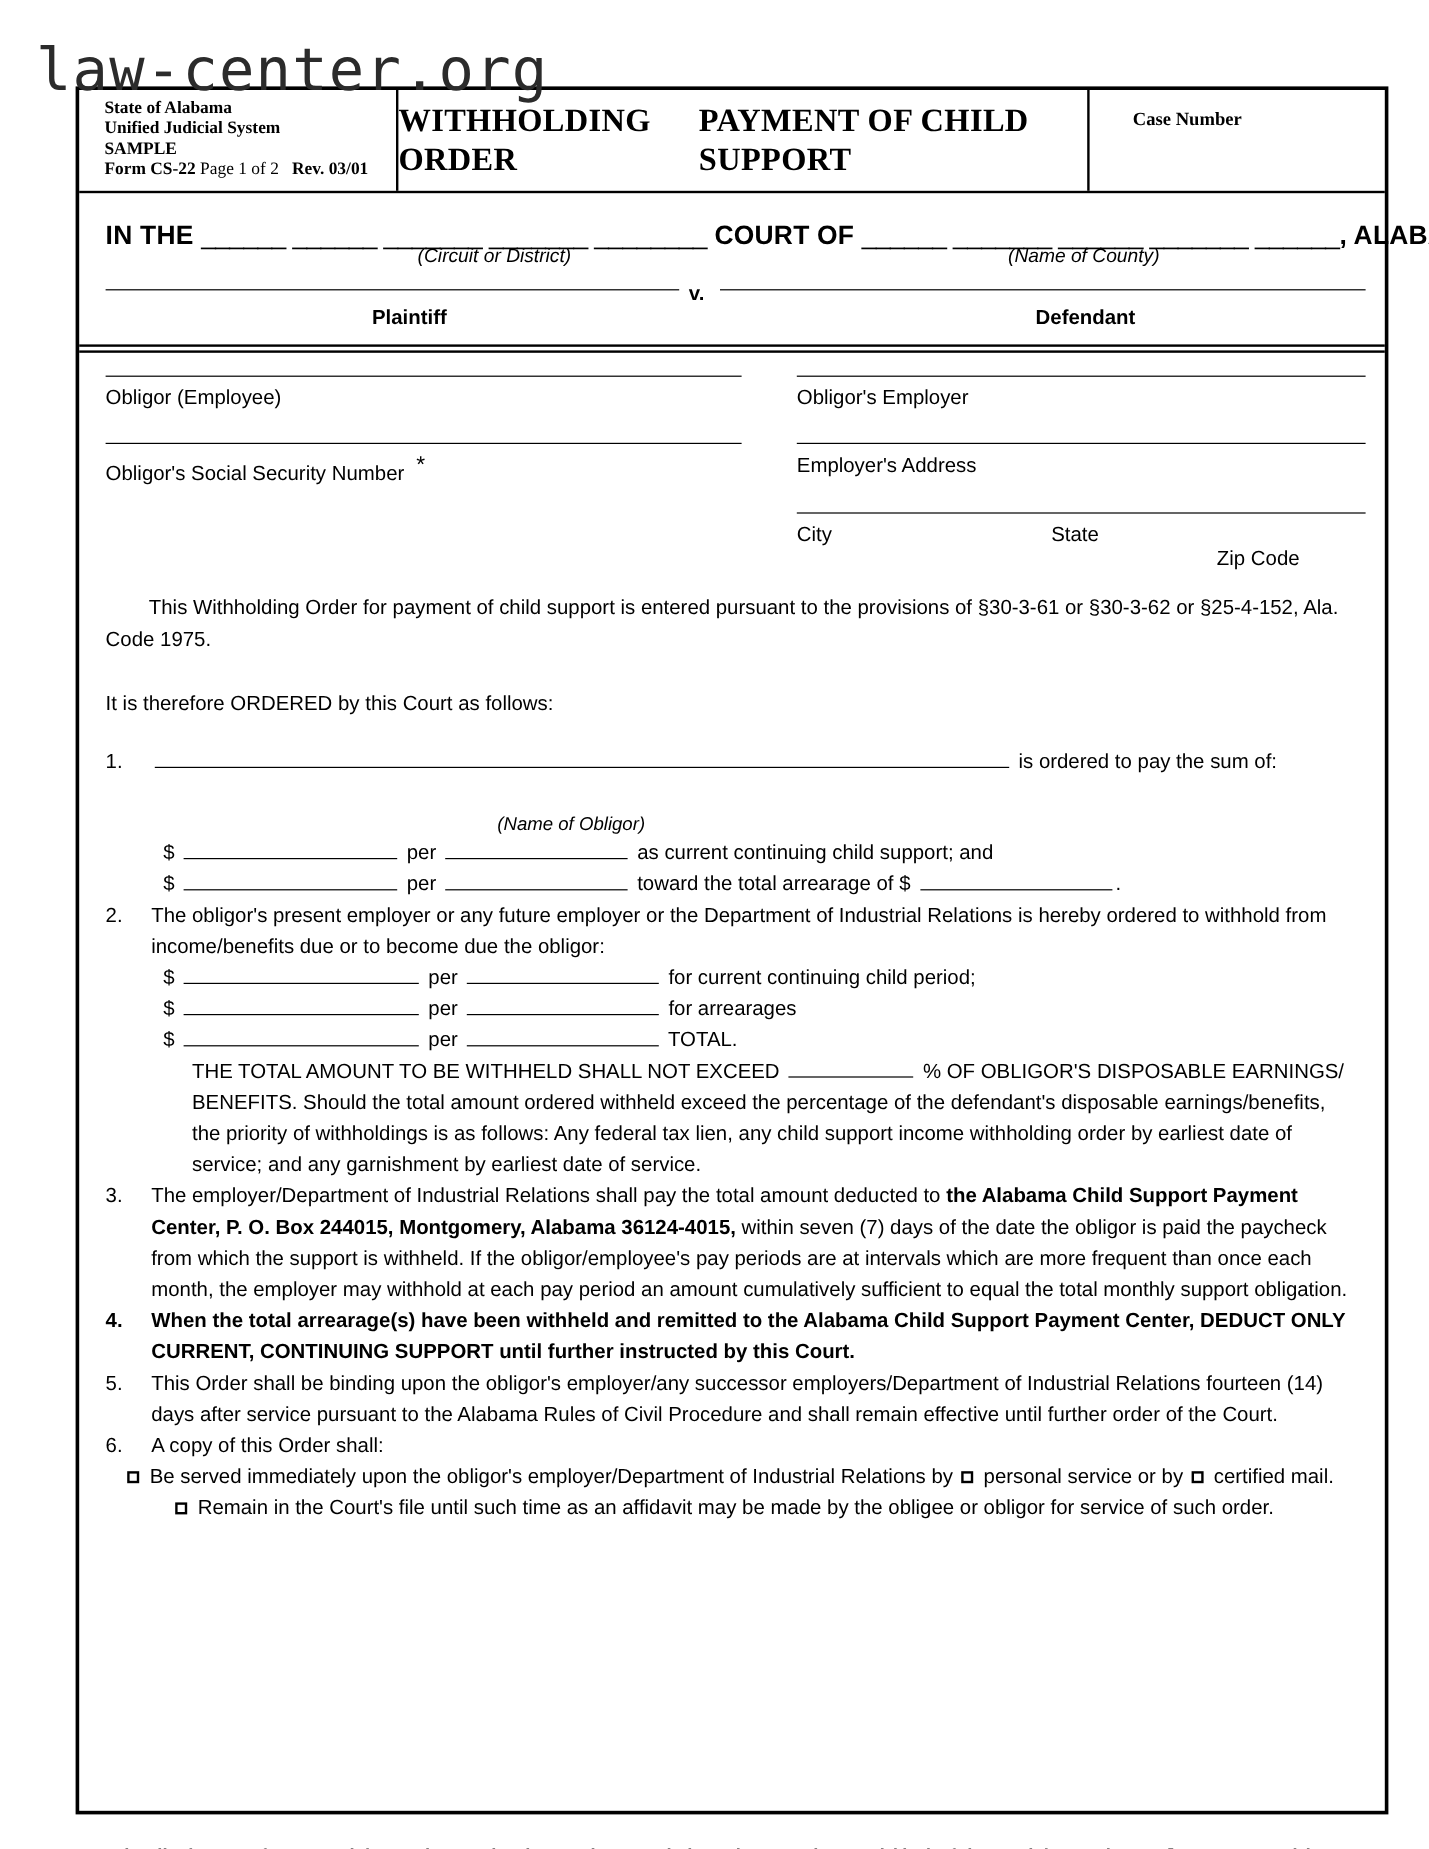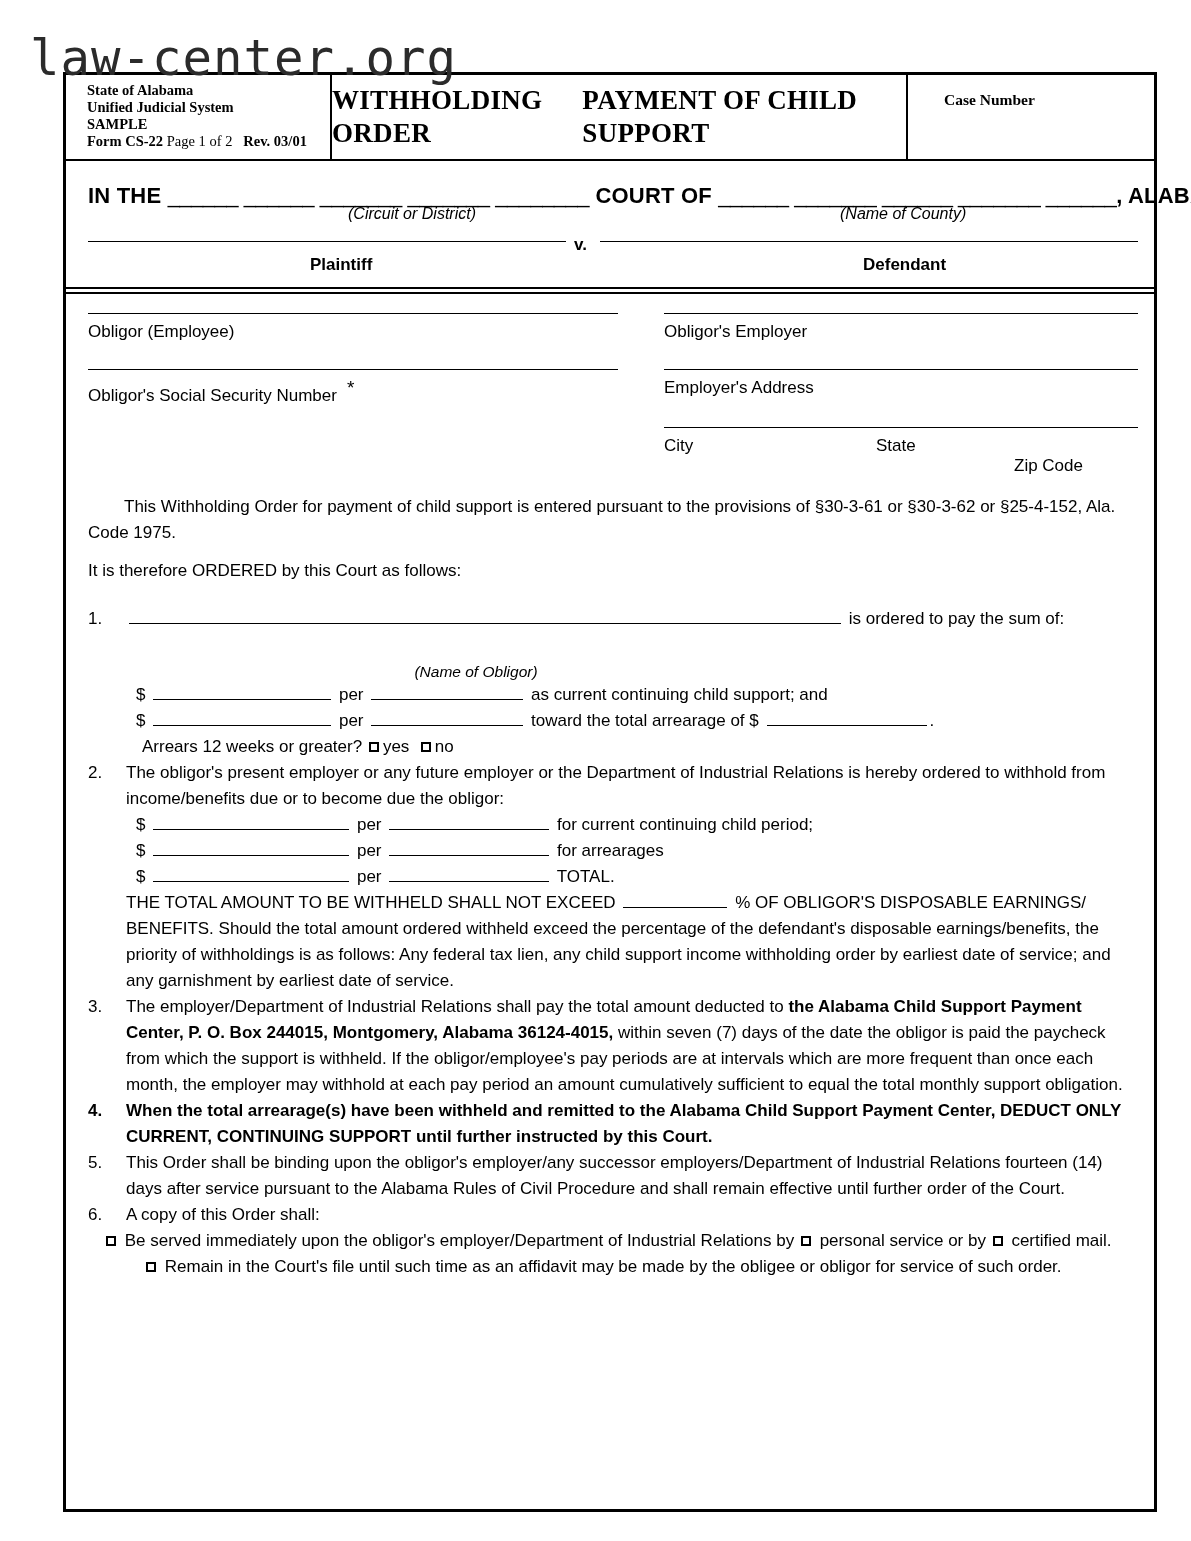--- a/index.html
+++ b/index.html
@@ -324,21 +324,21 @@
         <div class="fline"></div>
         <div class="citystate">
           <span class="cs-city">City</span>
           <span class="cs-state">State</span>
           <span class="cs-zip">Zip Code</span>
         </div>
       </div>
     </div>
 
     <p class="para indent" style="margin-top:2px;">This  Withholding Order for payment of child support is entered pursuant to the provisions of §30-3-61 or §30-3-62 or §25-4-152, Ala. Code 1975.</p>
-    <p class="para" style="margin-top:12px;">It is therefore ORDERED by this Court as follows:</p>
+    <p class="para" style="margin-top:28px;">It is therefore ORDERED by this Court as follows:</p>
 
     <div class="numlist">
       <div class="item" style="margin-top:22px;">
         <span class="num">1.</span>
         <span class="ul-blank" style="width:712px;"></span>
         <span>is ordered to pay the sum of:</span>
         <span class="nameof">(Name of Obligor)</span>
 
         <div class="sub-money">
           <span>$</span>
@@ -351,25 +351,20 @@
         <div class="sub-money">
           <span>$</span>
           <span class="ul-blank" style="width:178px;"></span>
           <span>per</span>
           <span class="ul-blank" style="width:152px;"></span>
           <span>toward the total arrearage of</span>
           <span>$</span>
           <span class="ul-blank" style="width:160px;"></span><span>.</span>
         </div>
 
-        <div class="sub-money" style="padding-left:16px;">
-          <span>Arrears 12 weeks or greater?</span>
-          <span class="cbox"></span><span>yes</span>
-          &nbsp;<span class="cbox"></span><span>no</span>
-        </div>
       </div>
 
       <div class="item">
         <span class="num">2.</span>
         <span>The obligor's present employer or any future employer or the Department of Industrial Relations is hereby ordered to withhold from income/benefits due or to become due the obligor:</span>
 
         <div class="sub-money">
           <span>$</span>
           <span class="ul-blank" style="width:196px;"></span>
           <span>per</span>
@@ -384,21 +379,21 @@
           <span>for arrearages</span>
         </div>
         <div class="sub-money">
           <span>$</span>
           <span class="ul-blank" style="width:196px;"></span>
           <span>per</span>
           <span class="ul-blank" style="width:160px;"></span>
           <span>TOTAL.</span>
         </div>
 
-        <div style="padding-left:0;">
+        <div style="padding-left:0;margin-left:34px;">
           <span>THE TOTAL AMOUNT TO BE WITHHELD SHALL NOT EXCEED</span>
           <span class="ul-blank" style="width:104px;"></span>
           <span>% OF OBLIGOR'S DISPOSABLE EARNINGS/ BENEFITS.  Should the total amount ordered withheld exceed the percentage of the defendant's disposable earnings/benefits, the priority of withholdings is as follows: Any federal tax lien, any child support income withholding order by earliest date of service; and any garnishment by earliest date of service.</span>
         </div>
       </div>
 
       <div class="item">
         <span class="num">3.</span>
         <span>The employer/Department of Industrial Relations shall pay the total amount deducted to </span><span class="b">the Alabama Child Support Payment Center, P. O. Box 244015, Montgomery, Alabama 36124-4015,</span><span> within seven (7) days of the date the obligor is paid the paycheck from which the support is withheld.  If the obligor/employee's pay periods are at intervals which are more frequent than once each month, the employer may withhold at each pay period an amount cumulatively sufficient to equal the total monthly support obligation.</span>
       </div>

